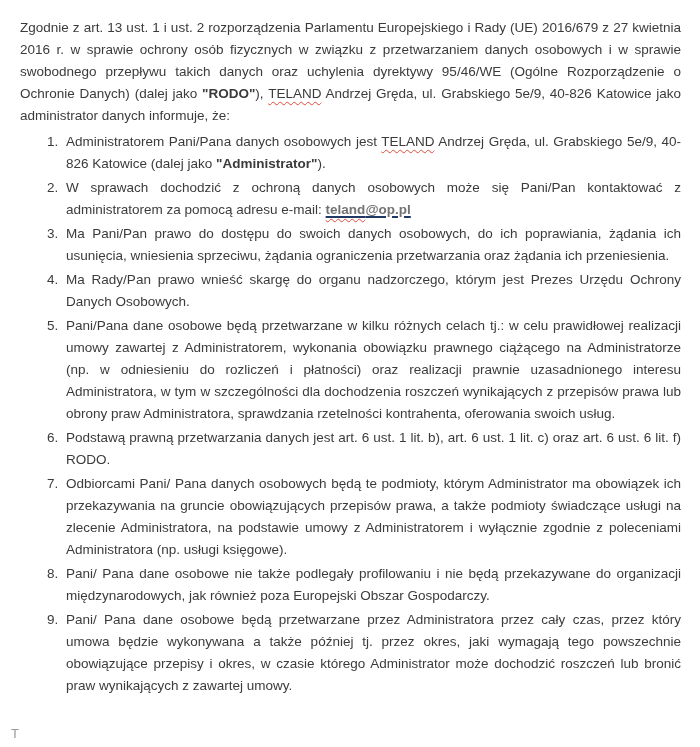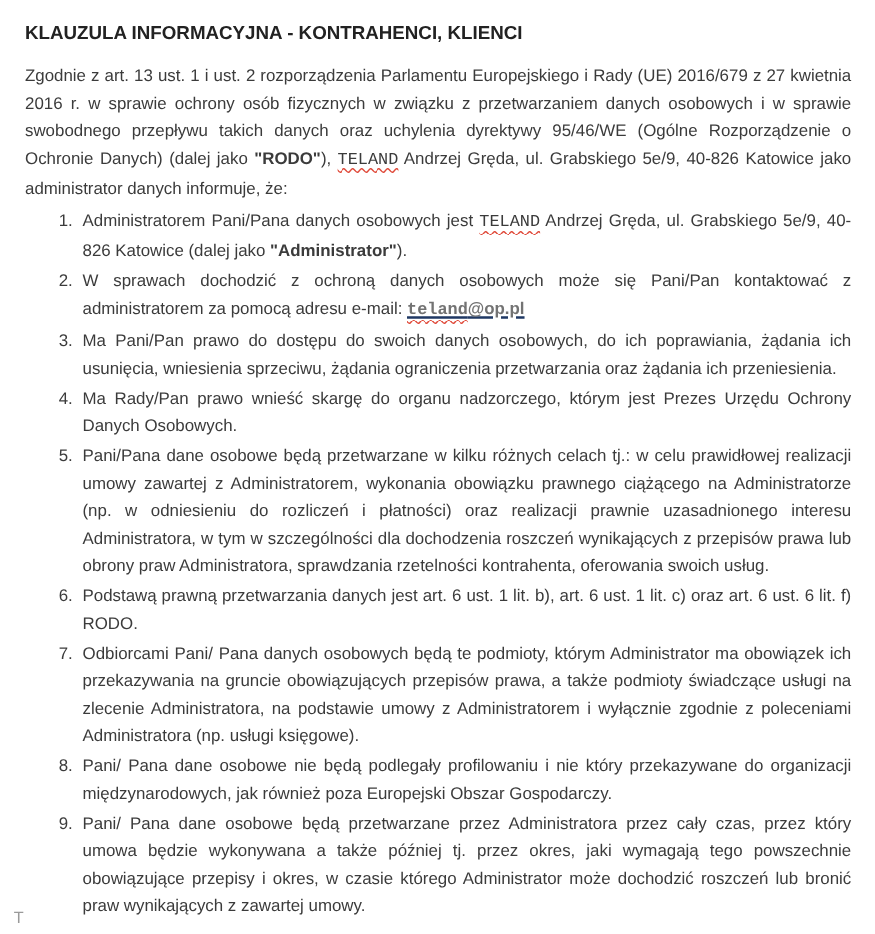--- a/index.html
+++ b/index.html
@@ -40,21 +40,20 @@
   }
   .info-list li {
     margin: 0 0 2px 0;
     padding-left: 4px;
   }
   .bold { font-weight: bold; }
   .misspell {
     text-decoration: underline wavy #e04a3a;
     text-decoration-thickness: 1px;
     text-underline-offset: 3px;
-    font-family: Liberation Mono, monospace;
   }
   a.email-link {
     color: #737373;
     font-weight: bold;
     text-decoration: underline solid #1f3864;
     text-decoration-thickness: 1.5px;
     text-underline-offset: 2px;
     cursor: pointer;
   }
   a.email-link .misspell {
@@ -70,33 +69,32 @@
     line-height: 14px;
     color: #9a9a9a;
     font-weight: normal;
   }
 </style>
 </head>
 <body>
 
 <div class="page">
 
-  <h1 class="doc-title">KLAUZULA INFORMACYJNA - KONTRAHENCI, KLIENCI</h1>
 
   <p class="para"><span>Zgodnie z art. 13 ust. 1 i ust. 2 rozporządzenia Parlamentu Europejskiego i Rady (UE) 2016/679 z 27 kwietnia 2016 r. w sprawie ochrony osób fizycznych w związku z przetwarzaniem danych osobowych i w sprawie swobodnego przepływu takich danych oraz uchylenia dyrektywy 95/46/WE (Ogólne Rozporządzenie o Ochronie Danych) (dalej jako </span><span class="bold">"RODO"</span><span>), </span><span class="misspell">TELAND</span><span> Andrzej Gręda, ul. Grabskiego 5e/9, 40-826 Katowice jako administrator danych informuje, że:</span></p>
 
   <ol class="info-list">
     <li><span>Administratorem Pani/Pana danych osobowych jest </span><span class="misspell">TELAND</span><span> Andrzej Gręda, ul. Grabskiego 5e/9, 40-826 Katowice (dalej jako </span><span class="bold">"Administrator"</span><span>).</span></li>
 
     <li><span>W sprawach dochodzić z ochroną danych osobowych może się Pani/Pan kontaktować z administratorem za pomocą adresu e-mail: </span><a class="email-link"><span class="misspell">teland</span><span>@op.pl</span></a></li>
 
     <li>Ma Pani/Pan prawo do dostępu do swoich danych osobowych, do ich poprawiania, żądania ich usunięcia, wniesienia sprzeciwu, żądania ograniczenia przetwarzania oraz żądania ich przeniesienia.</li>
     <li>Ma Rady/Pan prawo wnieść skargę do organu nadzorczego, którym jest Prezes Urzędu Ochrony Danych Osobowych.</li>
     <li>Pani/Pana dane osobowe będą przetwarzane w kilku różnych celach tj.: w celu prawidłowej realizacji umowy zawartej z Administratorem, wykonania obowiązku prawnego ciążącego na Administratorze (np. w odniesieniu do rozliczeń i płatności) oraz realizacji prawnie uzasadnionego interesu Administratora, w tym w szczególności dla dochodzenia roszczeń wynikających z przepisów prawa lub obrony praw Administratora, sprawdzania rzetelności kontrahenta, oferowania swoich usług.</li>
     <li>Podstawą prawną przetwarzania danych jest art. 6 ust. 1 lit. b), art. 6 ust. 1 lit. c) oraz art. 6 ust. 6 lit. f) RODO.</li>
     <li>Odbiorcami Pani/ Pana danych osobowych będą te podmioty, którym Administrator ma obowiązek ich przekazywania na gruncie obowiązujących przepisów prawa, a także podmioty świadczące usługi na zlecenie Administratora, na podstawie umowy z Administratorem i wyłącznie zgodnie z poleceniami Administratora (np. usługi księgowe).</li>
-    <li>Pani/ Pana dane osobowe nie będą podlegały profilowaniu i nie który przekazywane do organizacji międzynarodowych, jak również poza Europejski Obszar Gospodarczy.</li>
+    <li>Pani/ Pana dane osobowe nie także podlegały profilowaniu i nie będą przekazywane do organizacji międzynarodowych, jak również poza Europejski Obszar Gospodarczy.</li>
     <li>Pani/ Pana dane osobowe będą przetwarzane przez Administratora przez cały czas, przez który umowa będzie wykonywana a także później tj. przez okres, jaki wymagają tego powszechnie obowiązujące przepisy i okres, w czasie którego Administrator może dochodzić roszczeń lub bronić praw wynikających z zawartej umowy.</li>
   </ol>
 
   <span class="cursor-artifact">T</span>
 
 </div>
 
 </body></html>

